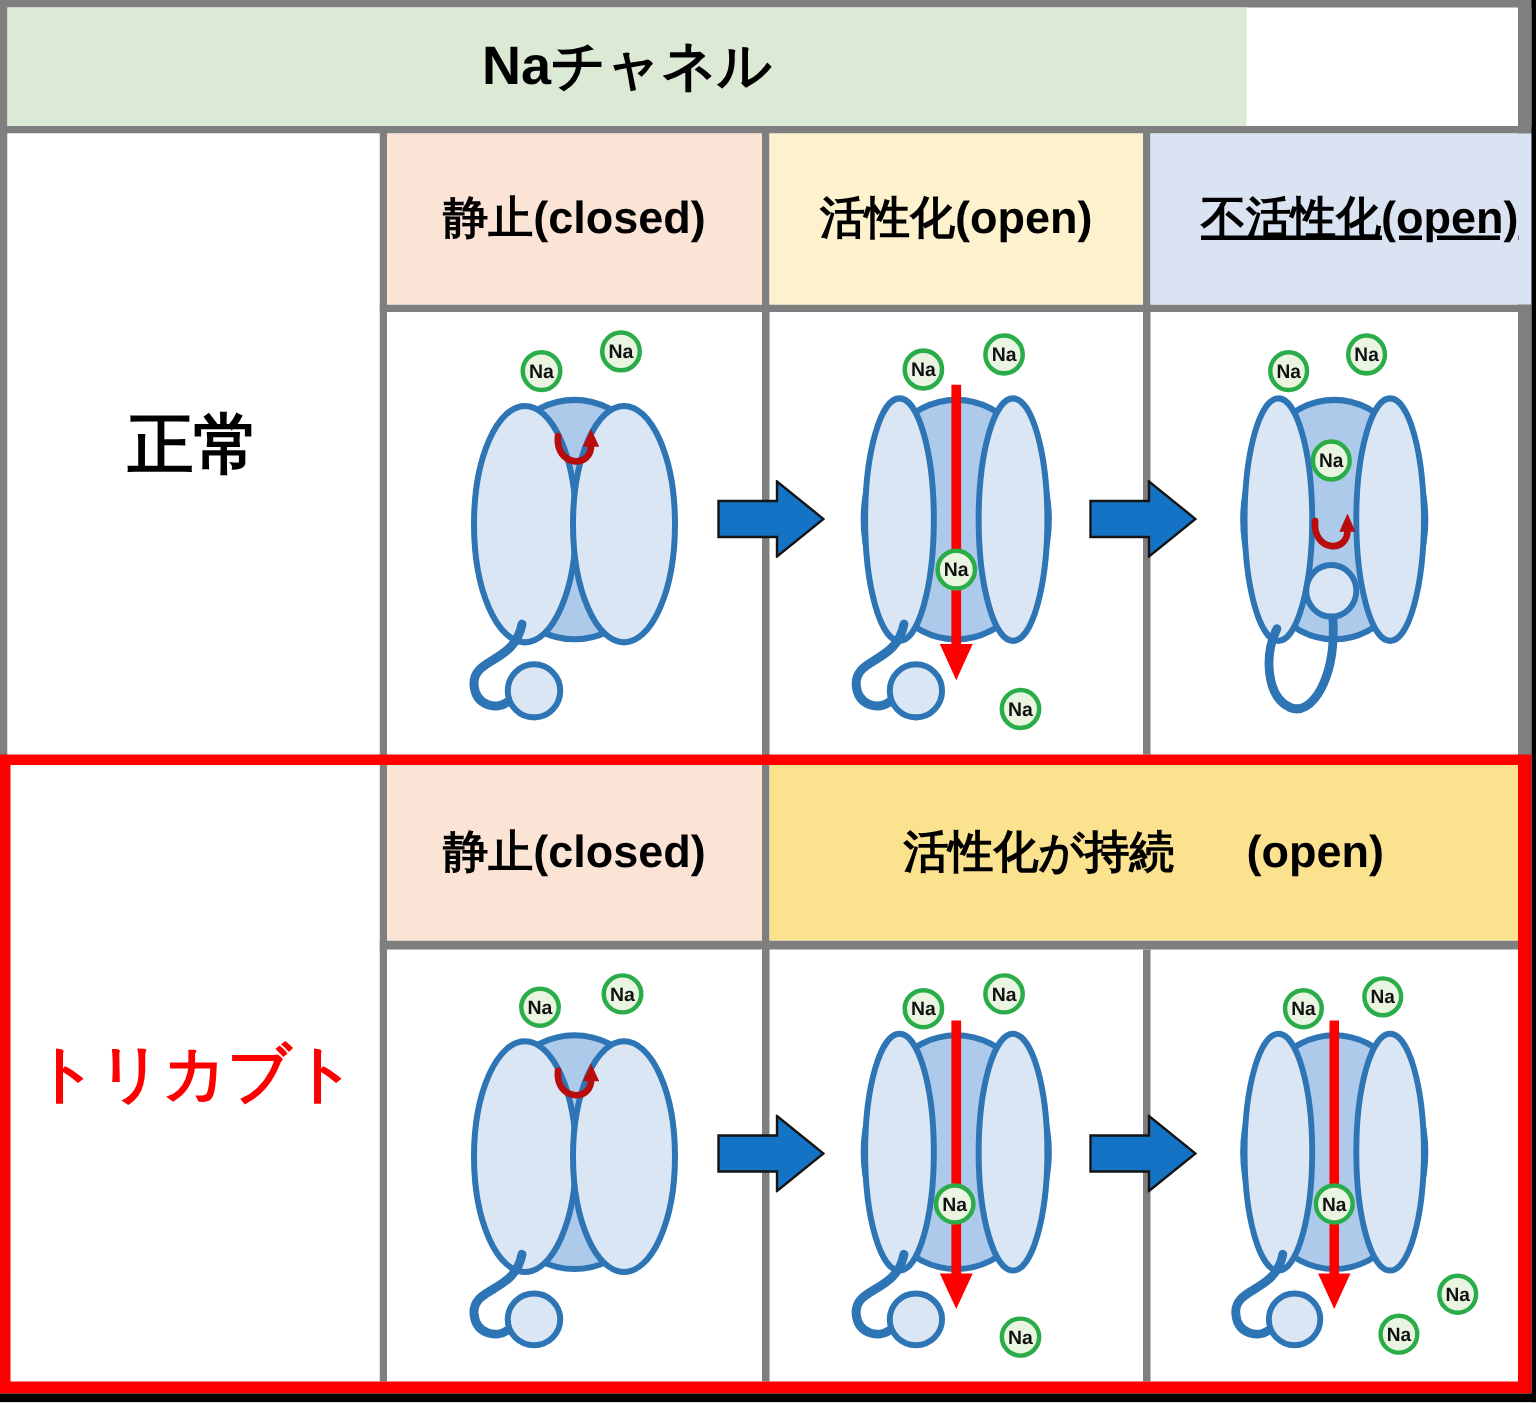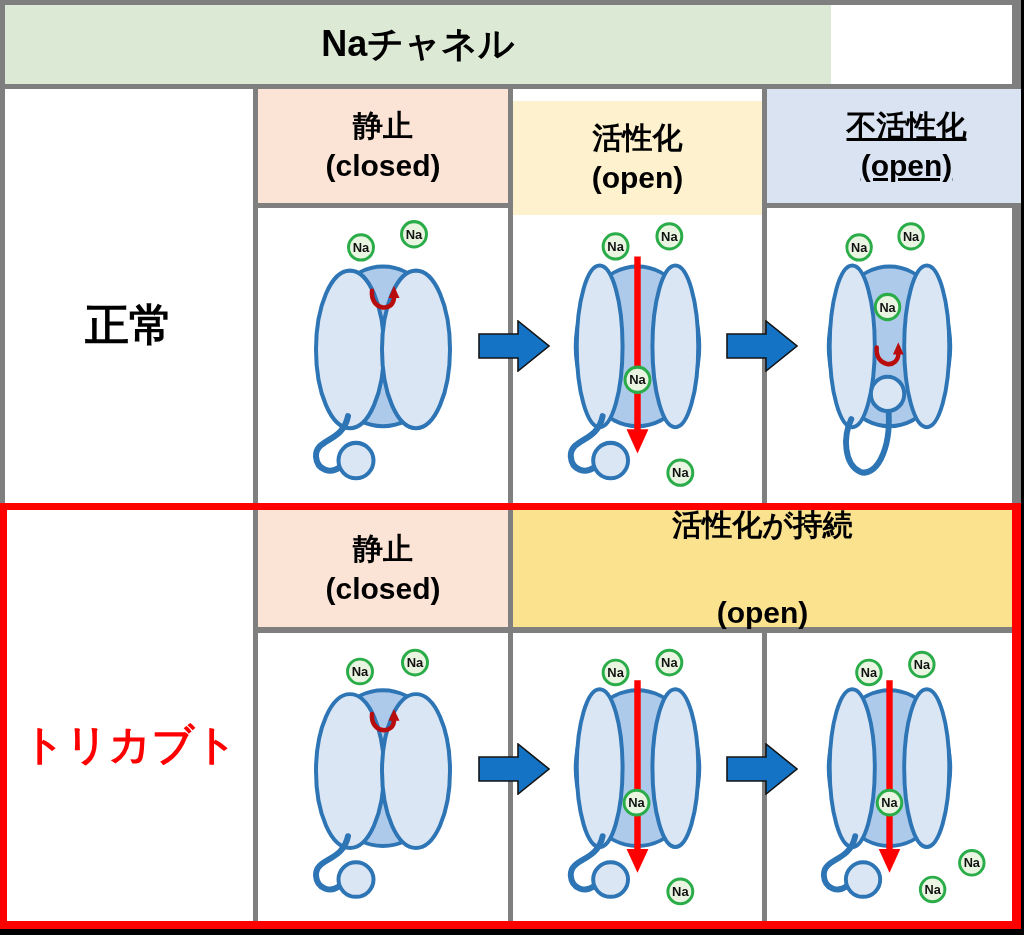--- a/index.html
+++ b/index.html
@@ -5,29 +5,29 @@
   html,body{margin:0;padding:0;background:#fff;}
   .canvas{
     position:relative;width:1024px;height:935px;background:#ffffff;overflow:hidden;
     font-family:"Liberation Sans","DejaVu Sans",sans-serif;
   }
   .line{position:absolute;background:var(--grid_gray);}
   .blackedge{position:absolute;background:#000;}
   .cell{position:absolute;display:flex;align-items:center;justify-content:center;box-sizing:border-box;}
   .title-cell{left:5px;top:5px;width:826px;height:79px;background:var(--header_green);}
   .title-cell span{font-size:36px;font-weight:bold;color:var(--text_black);}
-  .hcell{flex-direction:column;line-height:1.32;text-align:left;}
+  .hcell{line-height:1.32;text-align:left;}
   .hcell .jp,.hcell .en{font-size:30px;font-weight:bold;color:var(--text_black);}
   .bg-peach{background:var(--peach);}
   .bg-yellow-light{background:var(--yellow_light);}
   .bg-yellow-deep{background:var(--yellow_deep);gap:48px;}
   .bg-blue-light{background:var(--blue_light);}
   .r0h{top:89px;height:114px;}
   .r1h{top:510px;height:117px;}
-  .label-cell{flex-direction:column;text-align:center;background:#fff;margin-top:29px;}
+  .label-cell{flex-direction:column;text-align:center;background:#fff;}
   .label-normal{left:5px;top:89px;width:248px;height:414px;}
   .label-normal span{font-size:44px;font-weight:bold;color:var(--text_black);}
   .label-poison{left:7px;top:510px;width:246px;height:411px;line-height:1.22;}
   .label-poison span{font-size:42px;font-weight:bold;color:var(--label_red);}
   .diagram{position:absolute;}
   .diagram svg{display:block;width:100%;height:100%;}
   .blue-arrow{position:absolute;width:72px;height:52px;}
   .red-box{
     position:absolute;left:0;top:503px;width:1021px;height:426px;box-sizing:border-box;
     border-style:solid;border-color:var(--accent_red);
@@ -52,21 +52,21 @@
   <div class="line" style="left:762px;top:633px;width:5px;height:288px;"></div>
 
   <div class="cell title-cell">
     <span>Naチャネル</span>
   </div>
 
   <div class="cell hcell bg-peach r0h" style="left:258px;width:250px;">
     <div class="jp">静止</div>
     <div class="en">(closed)</div>
   </div>
-  <div class="cell hcell bg-yellow-light r0h" style="left:513px;width:249px;margin-top:12px;">
+  <div class="cell hcell bg-yellow-light r0h" style="left:513px;width:249px;">
     <div class="jp">活性化</div>
     <div class="en">(open)</div>
   </div>
   <div class="cell hcell bg-blue-light r0h" style="left:767px;width:279px;text-decoration:underline;">
     <div class="jp">不活性化</div>
     <div class="en">(open)</div>
   </div>
 
   <div class="cell hcell bg-peach r1h" style="left:258px;width:250px;">
     <div class="jp">静止</div>

